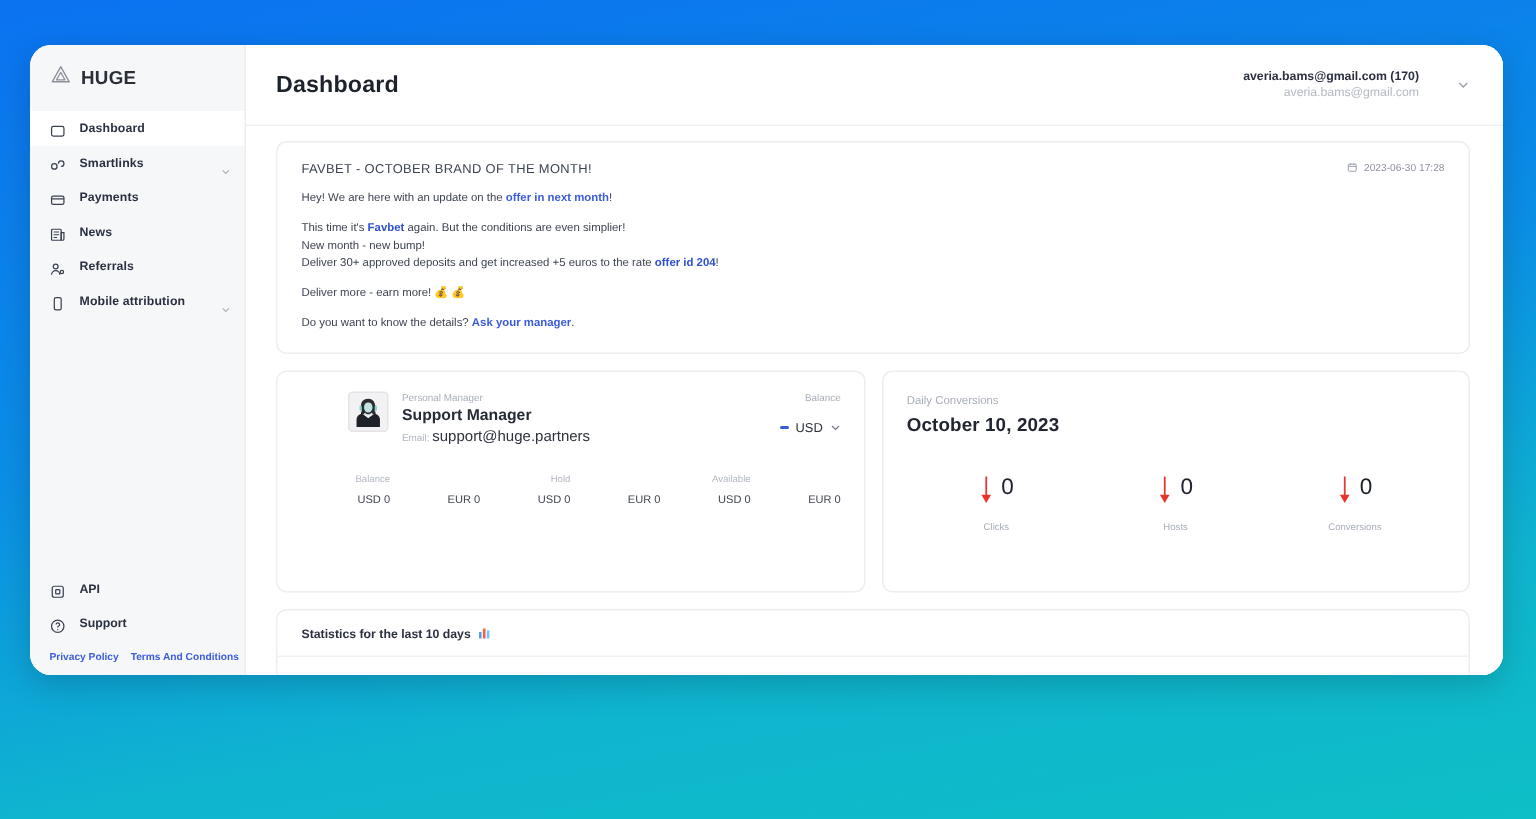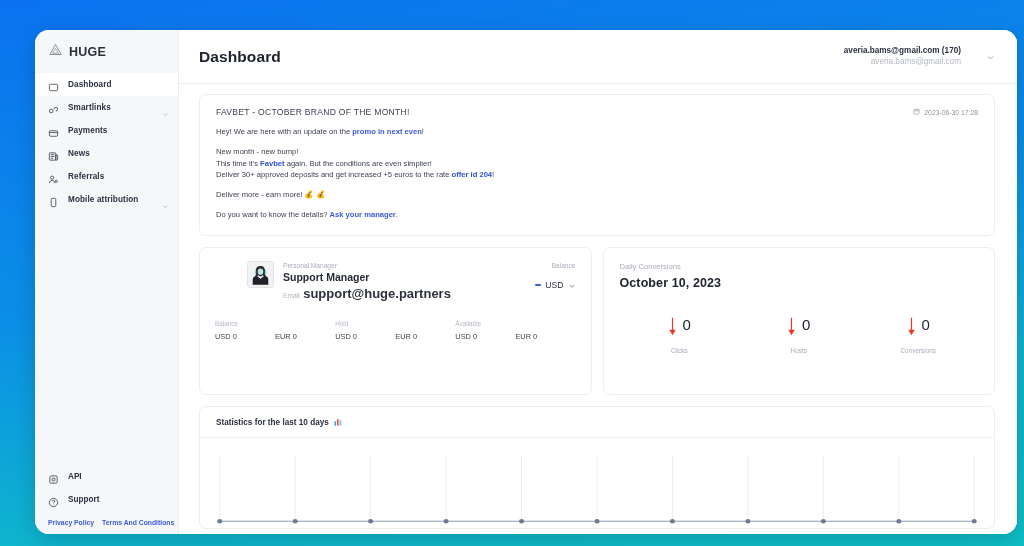--- a/index.html
+++ b/index.html
@@ -9,27 +9,26 @@
   body {
     font-family: "Liberation Sans", sans-serif;
     background: linear-gradient(170deg, #0b72f0 0%, #0b8fe6 45%, #0fb4cf 75%, #0ebfc6 100%);
     position: relative;
   }
 
   
   #app-window {
     position: absolute;
     left: 20px; top: 30px;
-    width: 982px; height: 504px;
+    width: 982px; height: 420px;
     background: #ffffff;
     border-radius: 14px;
     box-shadow: 0 6px 22px rgba(0,0,0,0.18);
     overflow: hidden;
     display: flex;
-    margin-left: 15px;
   }
 
   
   #sidebar {
     width: 144px;
     flex: 0 0 144px;
     background: #f6f7f9;
     border-right: 1px solid #ebedf0;
     display: flex;
     flex-direction: column;
@@ -139,29 +138,29 @@
   .mgr-head { display: flex; align-items: flex-start; gap: 9px; padding-left: 32px; }
   .avatar {
     width: 27px; height: 27px; flex: 0 0 27px;
     border-radius: 3px; overflow: hidden; background:#efefef;
     border: 1px solid #e4e4e7;
   }
   .mgr-info { flex: 1 1 auto; min-width:0; padding-top:1px; }
   .mgr-role { font-size: 6.6px; color: #a8adb8; margin-bottom: 2px; }
   .mgr-name { font-size: 10.5px; font-weight: bold; color: #262b35; margin-bottom: 3px; }
   .mgr-email { font-size: 6.6px; color: #b0b5bf; }
-  .mgr-email b { color: #2d323c; font-weight: bold; font-size: 13px; }
+  .mgr-email b { color: #2d323c; font-weight: normal; font-size: 10px; }
   .bal-sel { text-align: right; padding-top: 1px; }
   .bal-sel-label { font-size: 6.6px; color: #a8adb8; margin-bottom: 7px; }
   .bal-sel-val { display:flex; align-items:center; justify-content:flex-end; gap:4px; cursor:pointer; }
   .bal-dash { width: 6px; height: 2px; background: #3b5bdb; border-radius:1px; display:inline-block; }
   .bal-cur { font-size: 8.6px; color: #2d323c; }
 
   .bal-grid { display: flex; margin-top: 19px; }
-  .bal-group { flex: 1 1 0; display:flex; }
+  .bal-group { flex: 1 1 0; display:flex;text-align:right; }
   .bal-cell { flex: 1 1 0; }
   .bal-cap { font-size: 6.4px; color: #b3b8c2; margin-bottom: 4px; height:8px; }
   .bal-val { font-size: 7.4px; color: #40454f; }
 
   
   #stats-card { padding: 14px 16px 15px 16px; height: 148px; }
   .ds-label { font-size: 7.6px; color: #a8adb8; margin-bottom: 5px; }
   .ds-date { font-size: 12.5px; font-weight: bold; color: #20252f; letter-spacing:.1px; }
   .kpis { display: flex; margin-top: 27px; }
   .kpi { flex: 1 1 0; display: flex; flex-direction: column; align-items: center; }
@@ -332,25 +331,25 @@
             <svg width="7" height="7" viewBox="0 0 24 24" fill="none" stroke="#8d939f" stroke-width="2">
                 <rect x="3" y="5" width="18" height="16" rx="2"></rect>
                 <path d="M3 10h18M8 3v4M16 3v4"></path>
               </svg>
           </span>
           <span>2023-06-30 17:28</span>
         </div>
 
         <div class="ann-title">FAVBET - OCTOBER BRAND OF THE MONTH!</div>
 
-        <div class="ann-p"><span>Hey! We are here with an update on the </span><a href="#" class="lnk">promo in next even</a><span>!</span></div>
+        <div class="ann-p"><span>Hey! We are here with an update on the </span><a href="#" class="lnk">offer in next month</a><span>!</span></div>
 
         <div class="ann-block">
+          <div class="ann-p tight"><span>This time it's </span><a href="#" class="lnk-b">Favbet</a><span> again. But the conditions are even simplier!</span></div>
           <div class="ann-p tight">New month - new bump!</div>
-          <div class="ann-p tight"><span>This time it's </span><a href="#" class="lnk-b">Favbet</a><span> again. But the conditions are even simplier!</span></div>
           <div class="ann-p tight"><span>Deliver 30+ approved deposits and get increased +5 euros to the rate </span><a href="#" class="lnk-b">offer id 204</a><span>!</span></div>
         </div>
 
         <div class="ann-p">Deliver more - earn more!  💰 💰</div>
 
         <div class="ann-p tight"><span>Do you want to know the details? </span><a href="#" class="lnk">Ask your manager</a><span>.</span></div>
       </section>
 
       <div class="row2">
 

